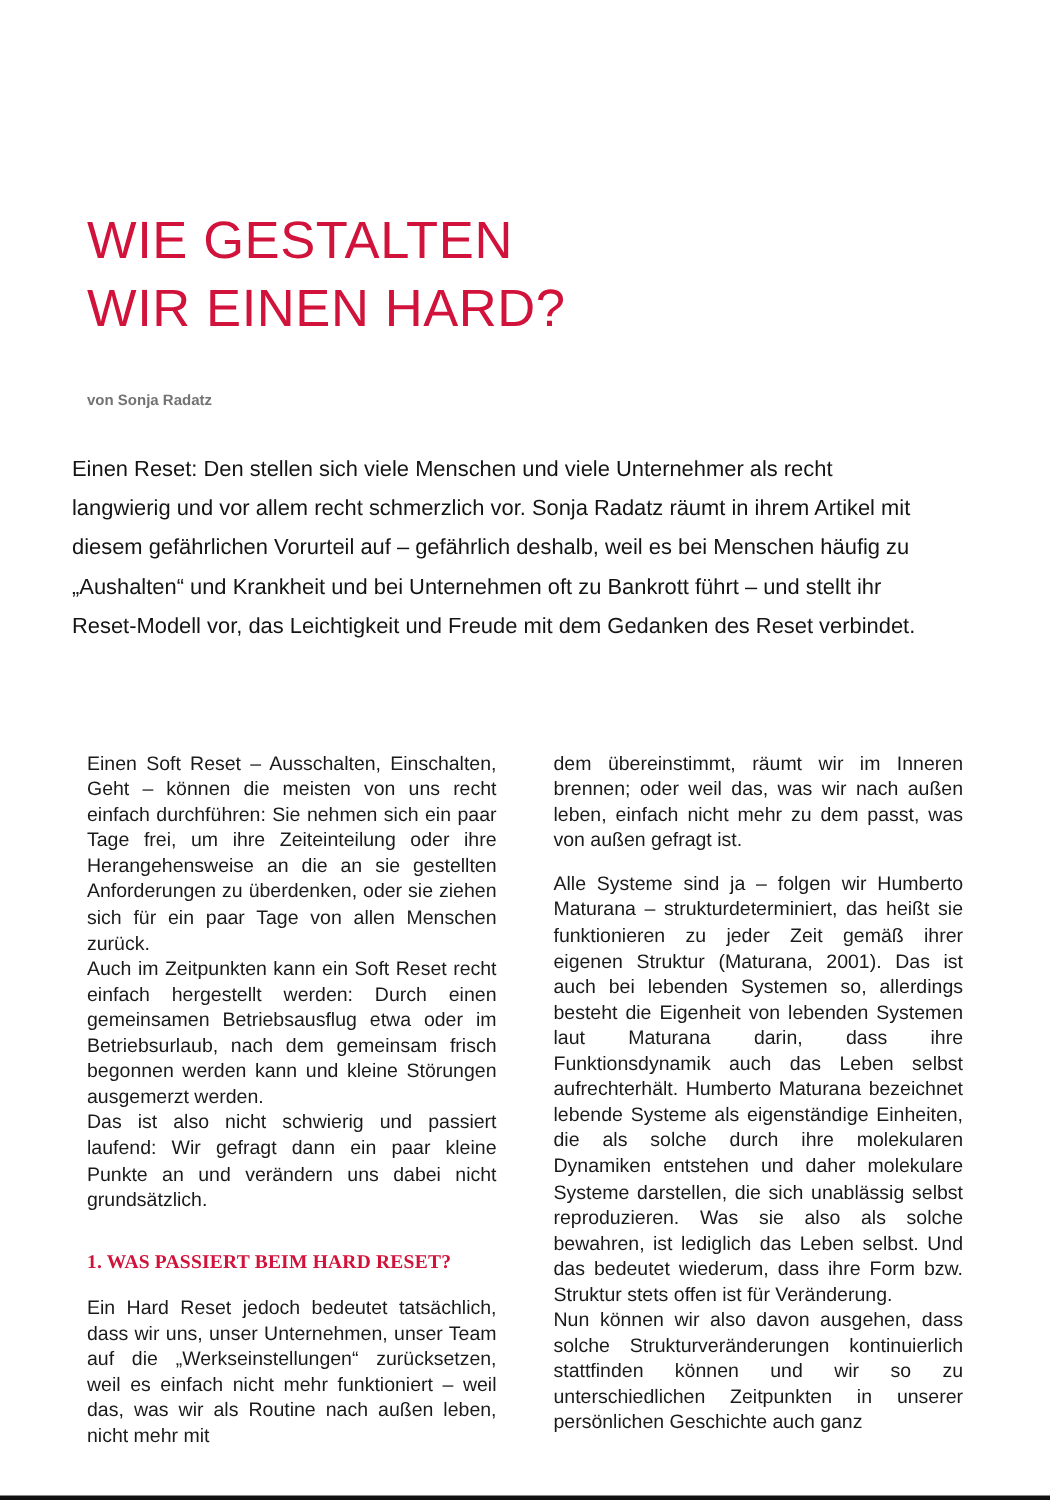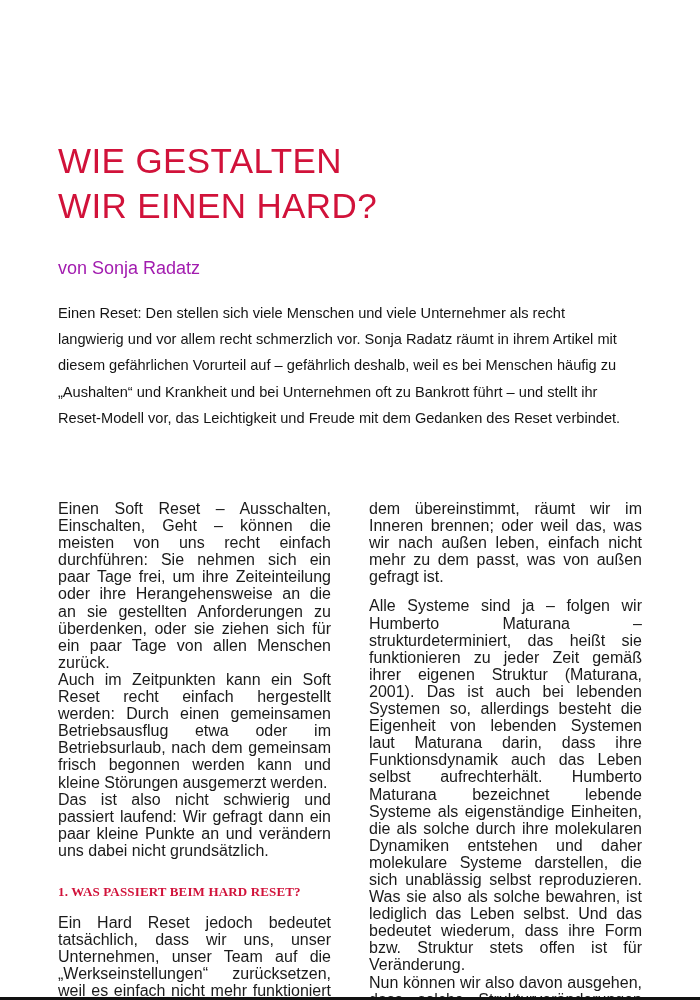--- a/index.html
+++ b/index.html
@@ -35,30 +35,30 @@
     line-height: 45px;
     font-weight: 400;
     letter-spacing: 0.4px;
     margin: 0;
     white-space: pre-line;
     font-family: "Liberation Sans", "DejaVu Sans", sans-serif;
   }
   .byline {
     margin: 0;
     padding-top: 31px;
-    font-size: 18px;
+    font-size: 10px;
     line-height: 18px;
-    color: #a21caf;
-    font-weight: 400;
+    color: #737373;
+    font-weight: 700;
   }
 
   
   .lead {
     position: absolute;
-    left: 58px;
+    left: 48px;
     top: 300px;
     width: 566px;
     margin: 0;
     font-size: 14.6px;
     line-height: 26.2px;
     color: #141414;
     text-align: left;
     font-weight: 400;
   }
 
@@ -73,21 +73,21 @@
   .col {
     position: absolute;
     top: 0;
     width: 273px;
   }
   .col-left  { left: 0; }
   .col-right { left: 311px; }
 
   .col p {
     margin: 0;
-    font-size: 16px;
+    font-size: 13px;
     line-height: 17.1px;
     color: #1a1a1a;
     text-align: justify;
     text-justify: inter-word;
     hyphens: manual;
     font-weight: 400;
   }
   .col p + p { margin-top: 0px; }
   .col p.spaced { margin-top: 12px; }
 

